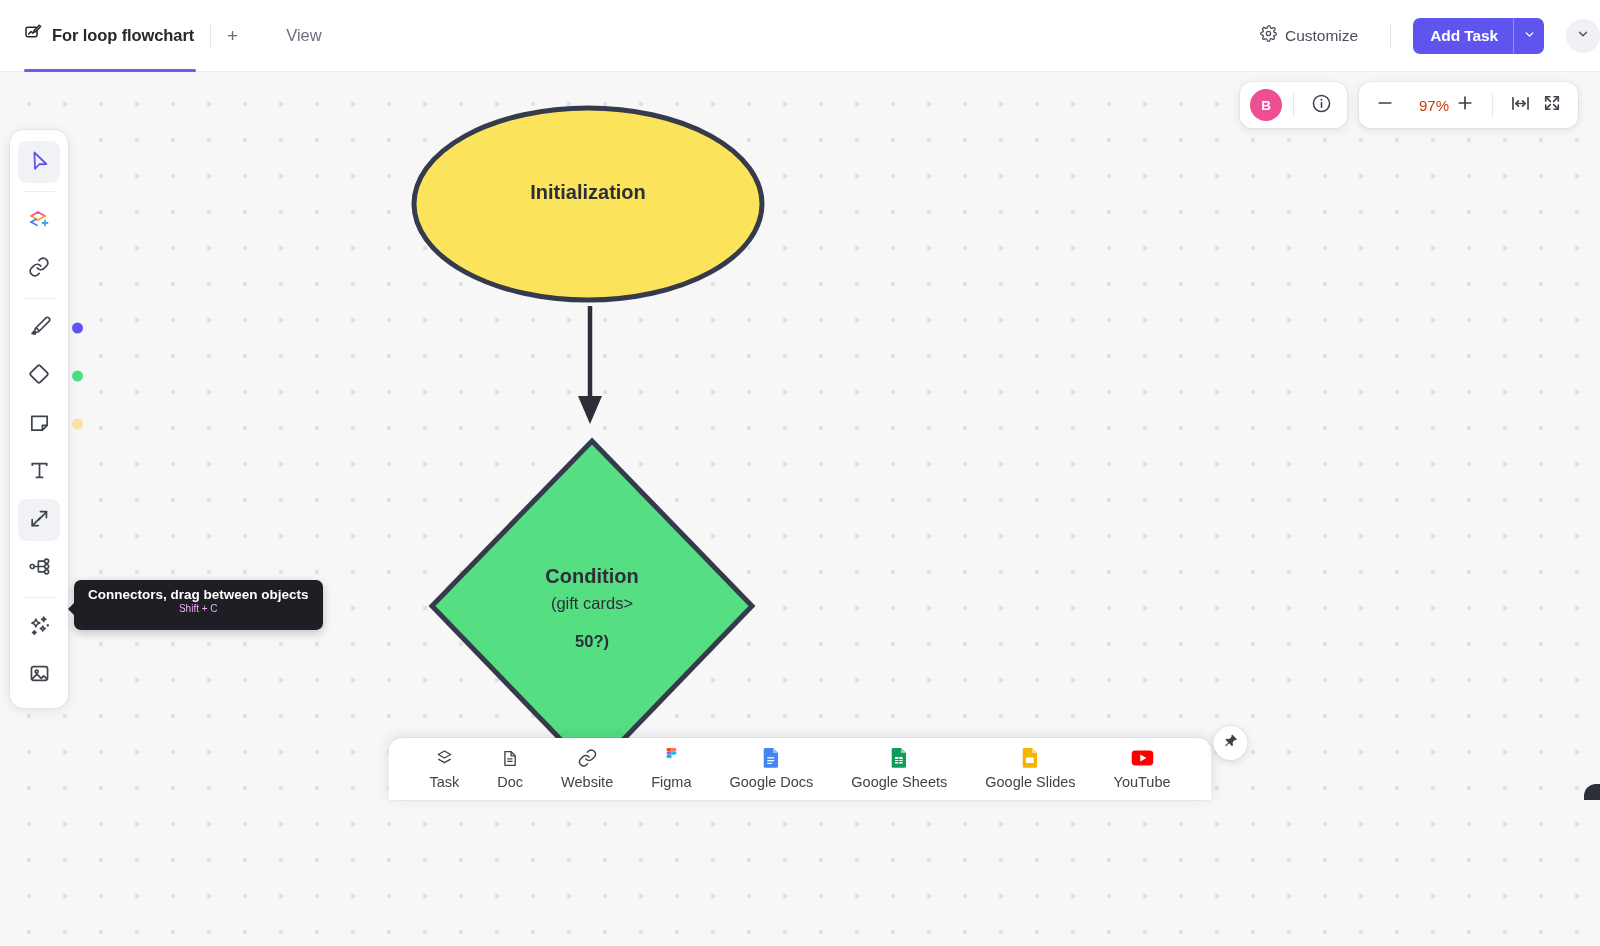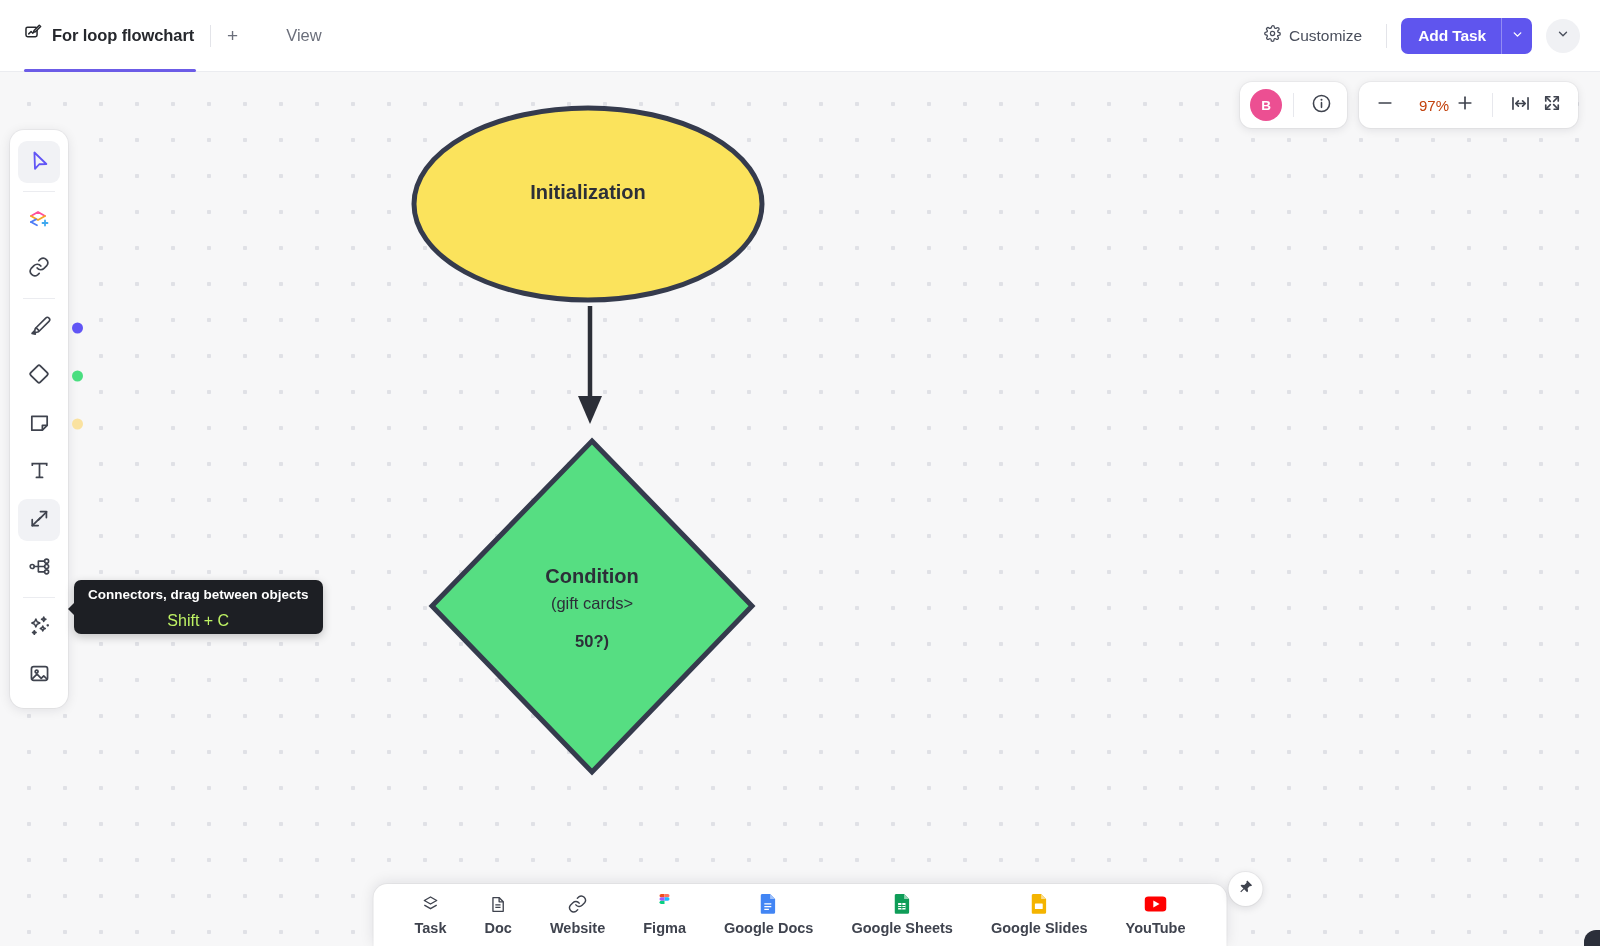--- a/index.html
+++ b/index.html
@@ -2,21 +2,21 @@
 <html><head>
 <meta charset="utf-8">
 <style>
   * { box-sizing: border-box; margin: 0; padding: 0; }
   html, body {
     width: 1600px; height: 946px;
     font-family: "Liberation Sans", sans-serif;
     overflow: hidden;
     background: #ffffff;
   }
-  #app { position: relative; width: 1600px; height: 946px; }
+  #app { position: relative; width: 1600px; height: 800px; }
 
   
   .header {
     position: absolute; top: 0; left: 0;
     width: 1600px; height: 72px;
     background: #ffffff;
     border-bottom: 1px solid #ebecf0;
     display: flex; align-items: center;
     z-index: 40;
   }
@@ -36,21 +36,21 @@
   }
   .tab-divider { width: 1px; height: 22px; background: #e3e4e9; margin: 0 2px; }
   .view-tab {
     display: flex; align-items: center; gap: 7px;
     padding: 0 14px; height: 72px; cursor: pointer;
   }
   .view-tab .view-label { font-size: 16.5px; color: #6b6f7b; font-weight: 400; margin-left: 41px; }
   .plus-glyph { font-size: 19px; color: #6b6f7b; line-height: 1; font-weight: 400; }
 
   .header-right {
-    margin-left: auto; display: flex; align-items: center; gap: 0; padding-right: 20px;
+    margin-left: auto; display: flex; align-items: center; gap: 8px; 
   }
   .customize-btn {
     display: flex; align-items: center; gap: 8px;
     font-size: 15.5px; color: #4a4f5c; cursor: pointer;
     padding: 6px 10px; border-radius: 6px;
   }
   .hdr-sep { width: 1px; height: 24px; background: #e3e4e9; margin: 0 14px; }
   .addtask-group { display: flex; align-items: stretch; border-radius: 7px; overflow: hidden; }
   .addtask-main {
     background: #5f55ee; color: #fff; font-size: 15.5px; font-weight: 700;
@@ -109,26 +109,26 @@
   .tool-sep { width: 32px; height: 1px; background: #ebecf0; margin: 5px 0; }
   .swatch {
     position: absolute; right: -23px; top: 50%; transform: translateY(-50%);
     width: 11px; height: 11px; border-radius: 50%;
   }
 
   
   .tooltip {
     position: absolute; left: 74px; top: 580px;
     background: #1d1f24; border-radius: 7px;
-    padding: 7px 14px 4px; z-index: 60;
+    padding: 7px 14px 16px; z-index: 60;
     box-shadow: 0 3px 10px rgba(0,0,0,0.22);
     text-align: center;
   }
   .tooltip .tt-title { color: #ffffff; font-size: 13.5px; font-weight: 700; white-space: nowrap; }
-  .tooltip .tt-keys  { color: #bef264; font-size: 16px; margin-top: 10px; }
+  .tooltip .tt-keys  { color: #f0abfc; font-size: 10px; margin-top: 1px; }
   .tooltip::before {
     content: ""; position: absolute; left: -6px; top: 22px;
     width: 0; height: 0;
     border-top: 7px solid transparent; border-bottom: 7px solid transparent;
     border-right: 7px solid #1d1f24;
   }
 
   
   .float-row { position: absolute; top: 82px; right: 22px; display: flex; align-items: center; gap: 12px; z-index: 35; }
   .pill {
@@ -152,21 +152,20 @@
 
   
   .dock {
     position: absolute; left: 50%; transform: translateX(-50%);
     bottom: 0; height: 62px;
     background: #ffffff;
     border-radius: 14px 14px 0 0;
     box-shadow: 0 -2px 14px rgba(20,23,37,0.10), 0 0 0 1px rgba(20,23,37,0.035);
     display: flex; align-items: center; padding: 0 22px;
     z-index: 30;
-    font-weight: bold;
   }
   .dock-item {
     display: flex; flex-direction: column; align-items: center; gap: 6px;
     padding: 0 19px; cursor: pointer;
   }
   .dock-item .dock-label { font-size: 14.5px; color: #3f434e; white-space: nowrap; }
   .dock-ico { height: 20px; display: flex; align-items: center; justify-content: center; }
   .pin-btn {
     position: absolute; right: -36px; top: -12px;
     width: 34px; height: 34px; border-radius: 50%;

